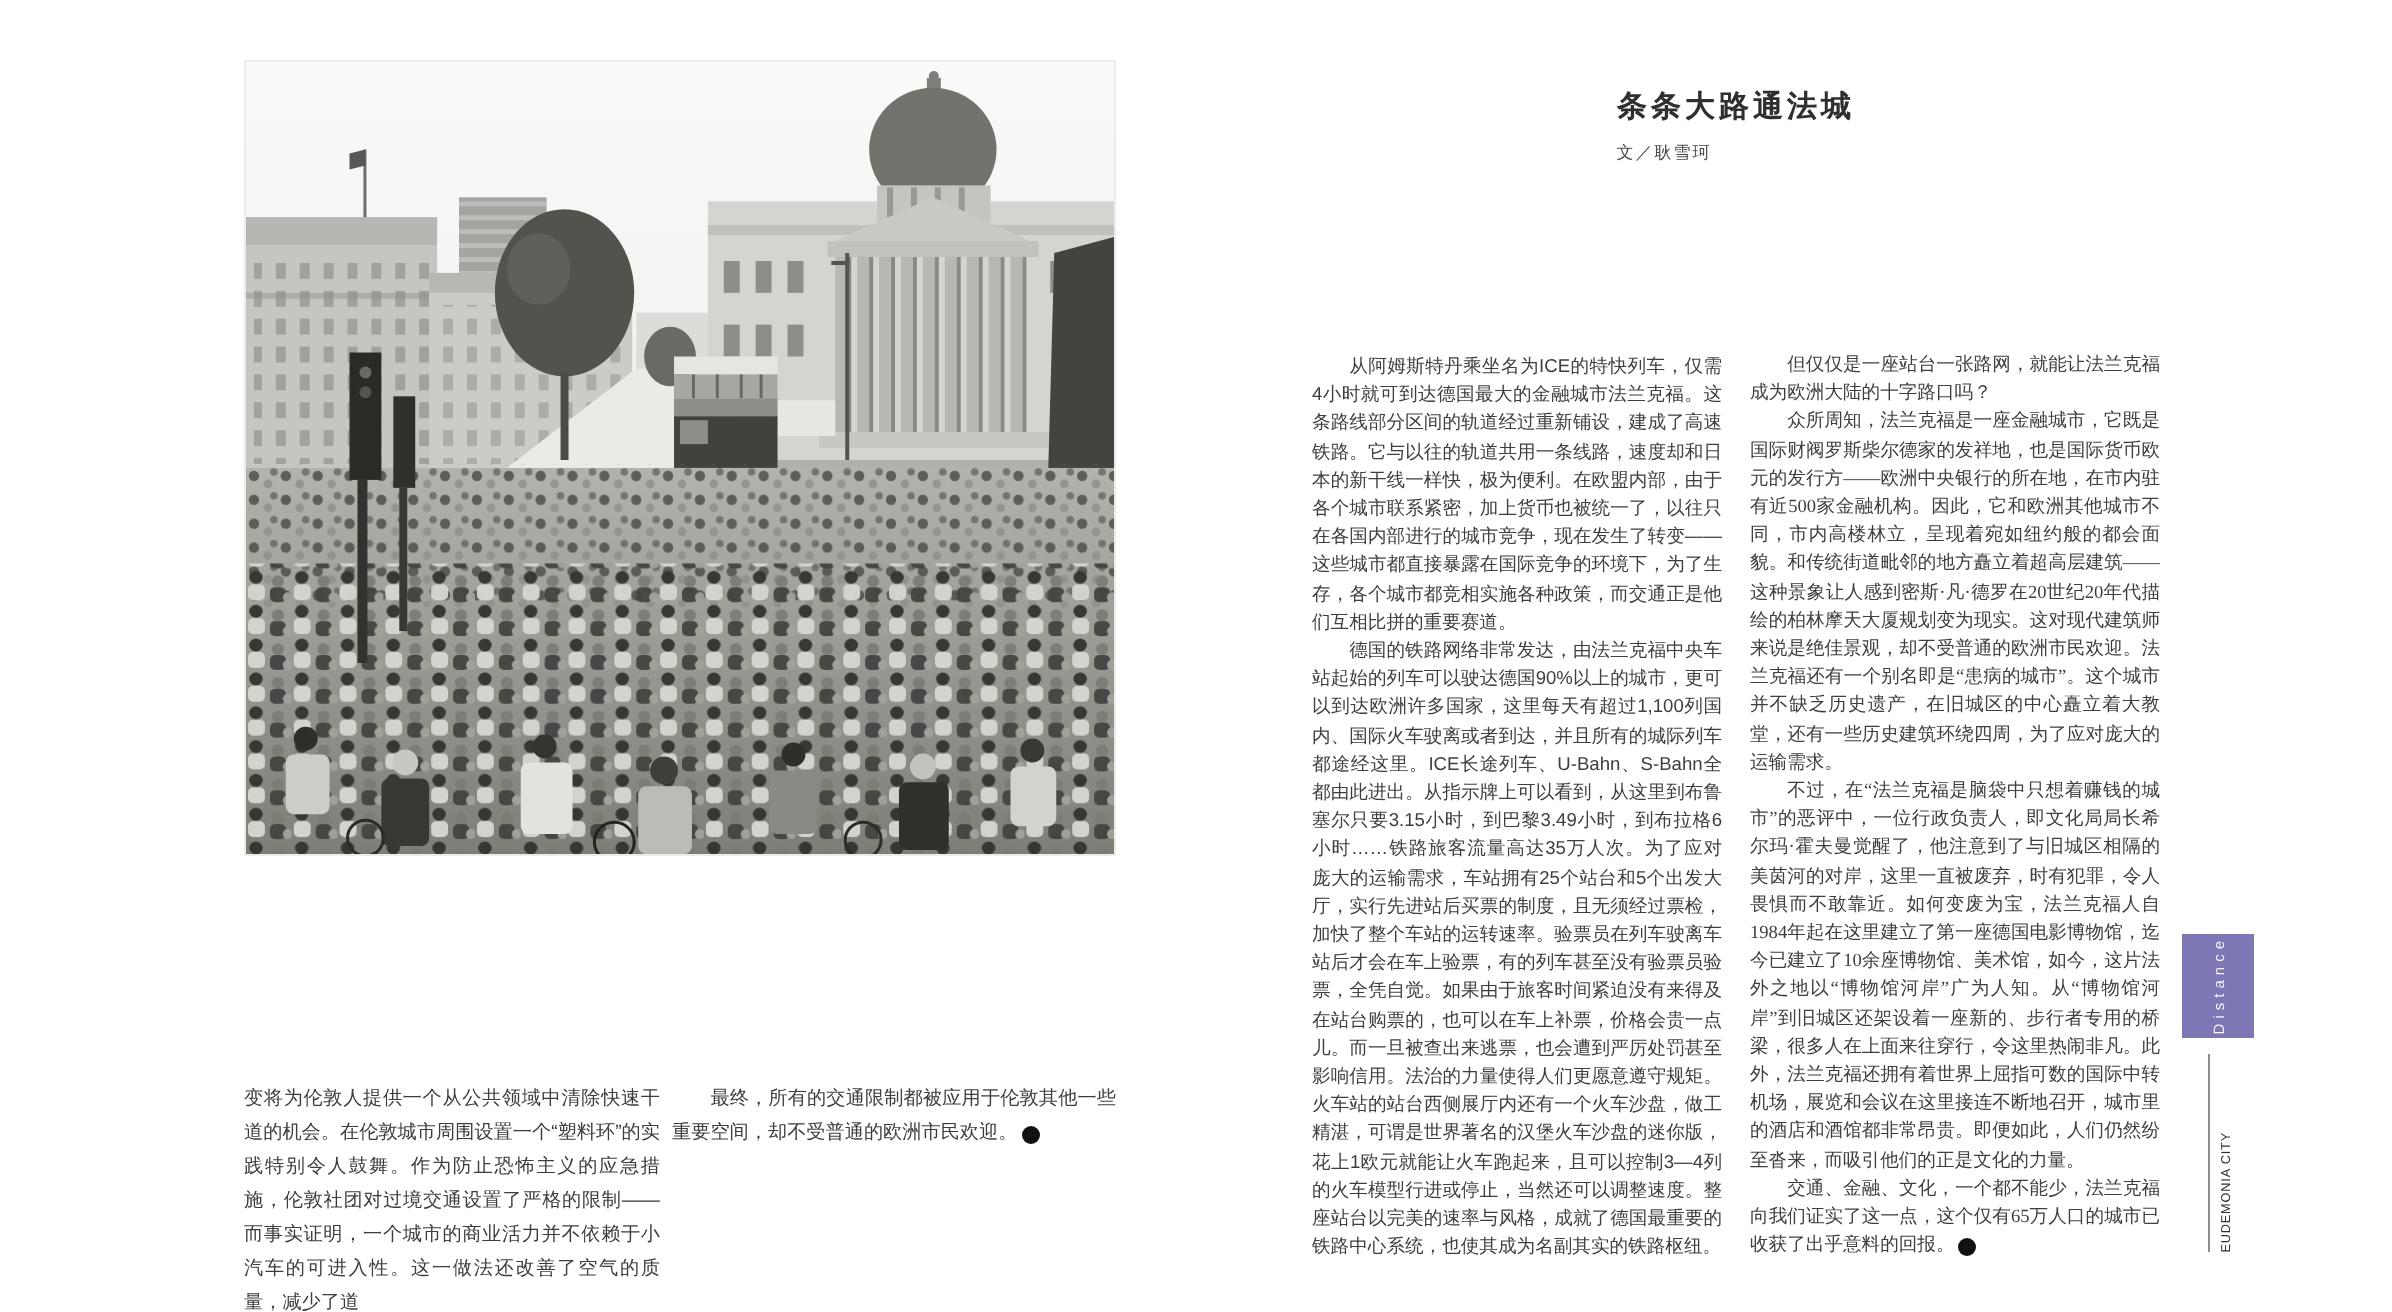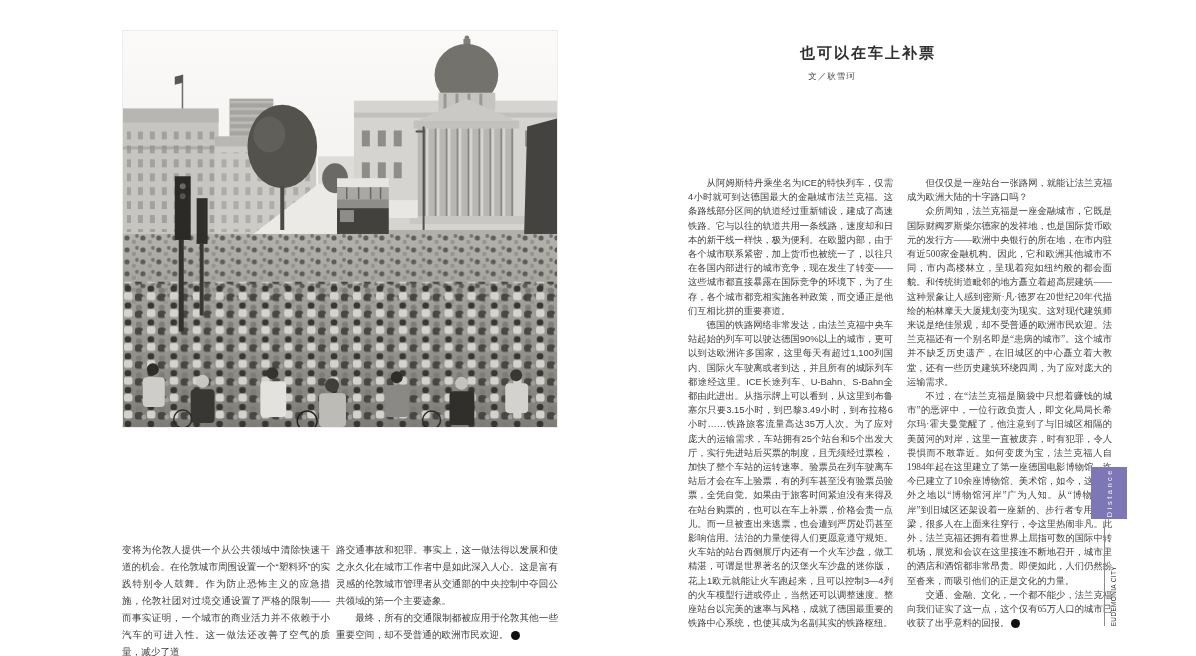--- a/index.html
+++ b/index.html
@@ -31,21 +31,21 @@
   
   .article-title{
     position:absolute;left:656px;top:44px;width:424px;text-align:center;
     font-size:15px;font-weight:600;letter-spacing:2px;color:#2f2f2f;
   }
   .article-byline{
     position:absolute;left:620px;top:71px;width:424px;text-align:center;
     font-size:8.5px;letter-spacing:1px;color:#4a4a4a;
   }
   .article{
-    position:absolute;left:688px;top:176px;width:424px;height:474px;
+    position:absolute;left:656px;top:176px;width:424px;height:474px;
     display:flex;overflow:hidden;
     font-size:9.3px;line-height:14.2px;color:#3e3e3e;
   }
   .article .rcol{width:205px;}
   .article .rcol + .rcol{margin-left:14px;font-family:Liberation Serif, serif;}
   .article p{margin:0;text-align:justify;text-indent:2em;}
   
   .endmark{
     display:inline-block;width:9px;height:9px;border-radius:50%;
     background:#111;color:#fff;font-size:6.5px;line-height:9px;
@@ -231,26 +231,25 @@
       </g>
     </svg>
   </div>
 
 
   <div class="left-body">
     <div class="lcol1">
       <p class="cont">变将为伦敦人提供一个从公共领域中清除快速干道的机会。在伦敦城市周围设置一个“塑料环”的实践特别令人鼓舞。作为防止恐怖主义的应急措施，伦敦社团对过境交通设置了严格的限制——而事实证明，一个城市的商业活力并不依赖于小汽车的可进入性。这一做法还改善了空气的质量，减少了道</p>
     </div>
     <div class="lcol2">
-      <p class="cont">路交通事故和犯罪。事实上，这一做法得以发展和使之永久化在城市工作者中是如此深入人心。这是富有灵感的伦敦城市管理者从交通部的中央控制中夺回公共领域的第一个主要迹象。</p>
       <p class="ind"><span>最终，所有的交通限制都被应用于伦敦其他一些重要空间，却不受普通的欧洲市民欢迎。</span><span class="endmark">E</span></p>
     </div>
   </div>
 
-  <div class="article-title">也可以在车上补票</div>
+  <div class="article-title">条条大路通法城</div>
   <div class="article-byline">文／耿雪珂</div>
 
   <div class="article">
     <div class="rcol">
       <p>从阿姆斯特丹乘坐名为ICE的特快列车，仅需4小时就可到达德国最大的金融城市法兰克福。这条路线部分区间的轨道经过重新铺设，建成了高速铁路。它与以往的轨道共用一条线路，速度却和日本的新干线一样快，极为便利。在欧盟内部，由于各个城市联系紧密，加上货币也被统一了，以往只在各国内部进行的城市竞争，现在发生了转变——这些城市都直接暴露在国际竞争的环境下，为了生存，各个城市都竞相实施各种政策，而交通正是他们互相比拼的重要赛道。</p>
       <p>德国的铁路网络非常发达，由法兰克福中央车站起始的列车可以驶达德国90%以上的城市，更可以到达欧洲许多国家，这里每天有超过1,100列国内、国际火车驶离或者到达，并且所有的城际列车都途经这里。ICE长途列车、U-Bahn、S-Bahn全都由此进出。从指示牌上可以看到，从这里到布鲁塞尔只要3.15小时，到巴黎3.49小时，到布拉格6小时……铁路旅客流量高达35万人次。为了应对庞大的运输需求，车站拥有25个站台和5个出发大厅，实行先进站后买票的制度，且无须经过票检，加快了整个车站的运转速率。验票员在列车驶离车站后才会在车上验票，有的列车甚至没有验票员验票，全凭自觉。如果由于旅客时间紧迫没有来得及在站台购票的，也可以在车上补票，价格会贵一点儿。而一旦被查出来逃票，也会遭到严厉处罚甚至影响信用。法治的力量使得人们更愿意遵守规矩。火车站的站台西侧展厅内还有一个火车沙盘，做工精湛，可谓是世界著名的汉堡火车沙盘的迷你版，花上1欧元就能让火车跑起来，且可以控制3—4列的火车模型行进或停止，当然还可以调整速度。整座站台以完美的速率与风格，成就了德国最重要的铁路中心系统，也使其成为名副其实的铁路枢纽。</p>
     </div>
     <div class="rcol">
       <p>但仅仅是一座站台一张路网，就能让法兰克福成为欧洲大陆的十字路口吗？</p>
       <p>众所周知，法兰克福是一座金融城市，它既是国际财阀罗斯柴尔德家的发祥地，也是国际货币欧元的发行方——欧洲中央银行的所在地，在市内驻有近500家金融机构。因此，它和欧洲其他城市不同，市内高楼林立，呈现着宛如纽约般的都会面貌。和传统街道毗邻的地方矗立着超高层建筑——这种景象让人感到密斯·凡·德罗在20世纪20年代描绘的柏林摩天大厦规划变为现实。这对现代建筑师来说是绝佳景观，却不受普通的欧洲市民欢迎。法兰克福还有一个别名即是“患病的城市”。这个城市并不缺乏历史遗产，在旧城区的中心矗立着大教堂，还有一些历史建筑环绕四周，为了应对庞大的运输需求。</p>

